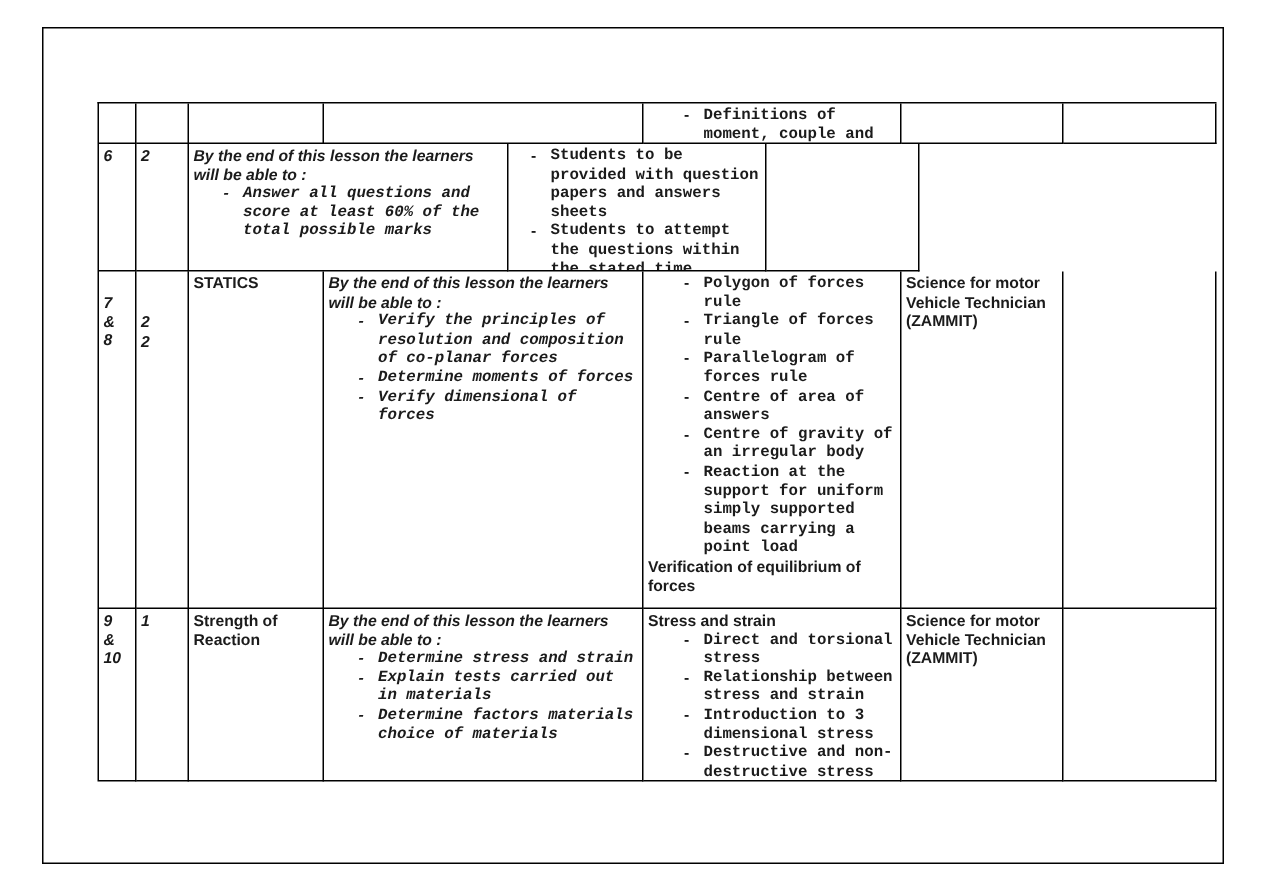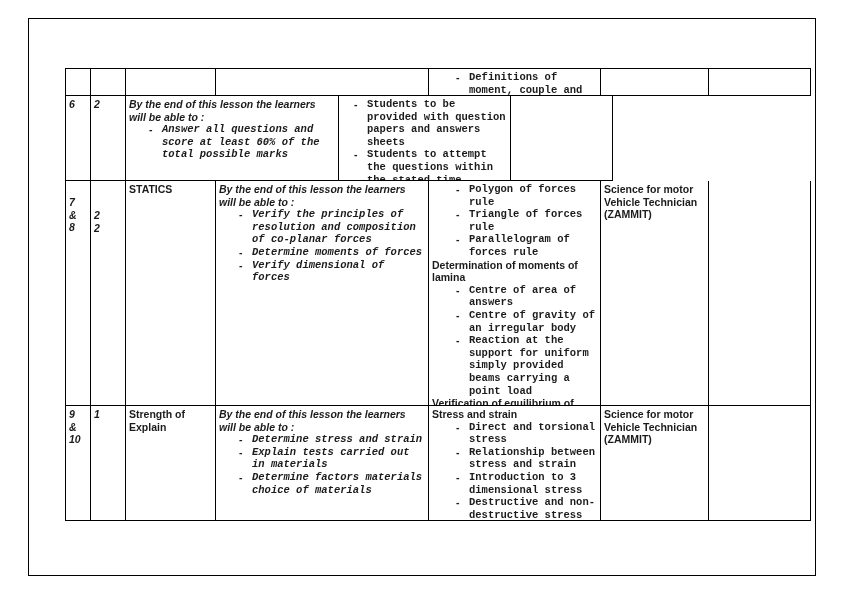--- a/index.html
+++ b/index.html
@@ -123,46 +123,45 @@
             <span class="btxt">Polygon of forces rule</span>
           </div>
           <div class="bullet lvl2">
             <span class="marker">-</span>
             <span class="btxt">Triangle of forces rule</span>
           </div>
           <div class="bullet lvl2">
             <span class="marker">-</span>
             <span class="btxt">Parallelogram of forces rule</span>
           </div>
-          <div class="pline">Determination of moments of lamina</div>
           <div class="bullet lvl2">
             <span class="marker">-</span>
             <span class="btxt">Centre of area of answers</span>
           </div>
           <div class="bullet lvl2">
             <span class="marker">-</span>
             <span class="btxt">Centre of gravity of an irregular body</span>
           </div>
           <div class="bullet lvl2">
             <span class="marker">-</span>
-            <span class="btxt">Reaction at the support for uniform simply provided beams carrying a point load</span>
+            <span class="btxt">Reaction at the support for uniform simply supported beams carrying a point load</span>
           </div>
           <div class="pline">Verification of equilibrium of forces</div>
         </div>
     </div>
     <div class="c c6">Science for motor Vehicle Technician (ZAMMIT)</div>
     <div class="c c7"></div>
   </div>
 
   <div class="row r3">
     <div class="c c1 italic pre">9
 &amp;
 10</div>
     <div class="c c2 italic pre">1</div>
-    <div class="c c3">Strength of Explain</div>
+    <div class="c c3">Strength of Reaction</div>
     <div class="c c4 italic">
       <div>By the end of this lesson the learners will be able to :</div>
       <div class="obj-list">
           <div class="bullet lvl1">
             <span class="marker">-</span>
             <span class="btxt">Determine stress and strain</span>
           </div>
           <div class="bullet lvl1">
             <span class="marker">-</span>
             <span class="btxt">Explain tests carried out in materials</span>

